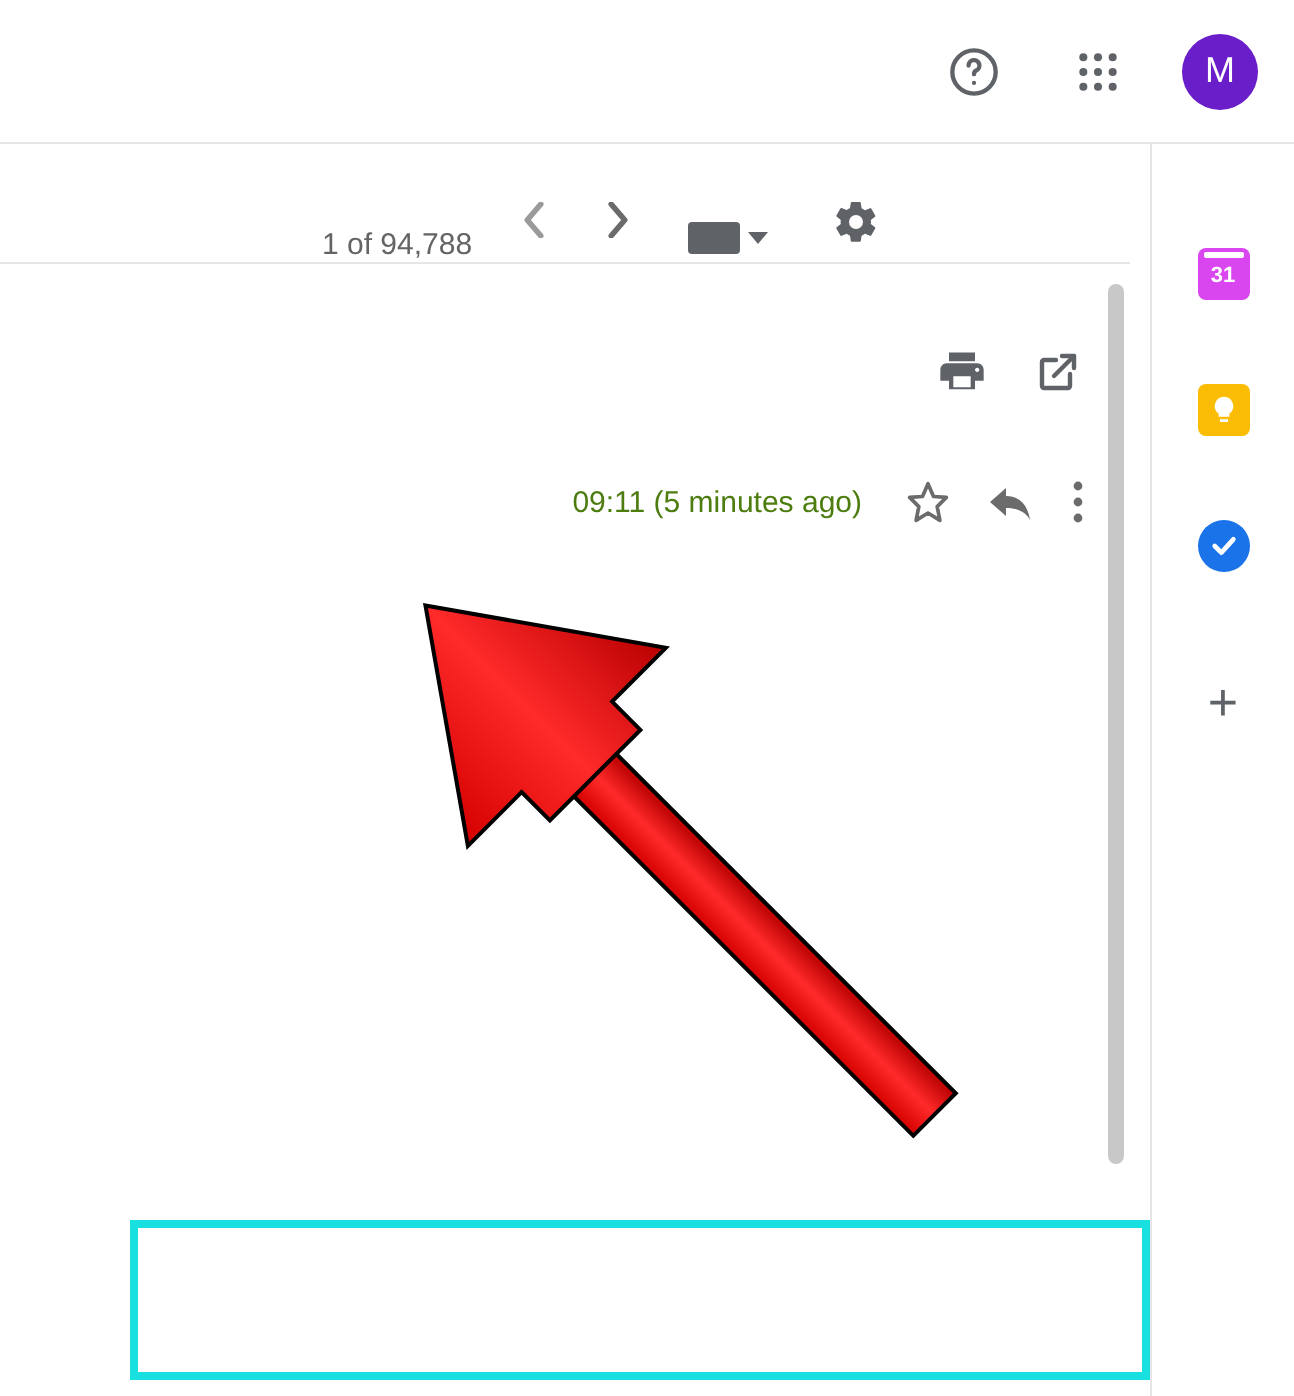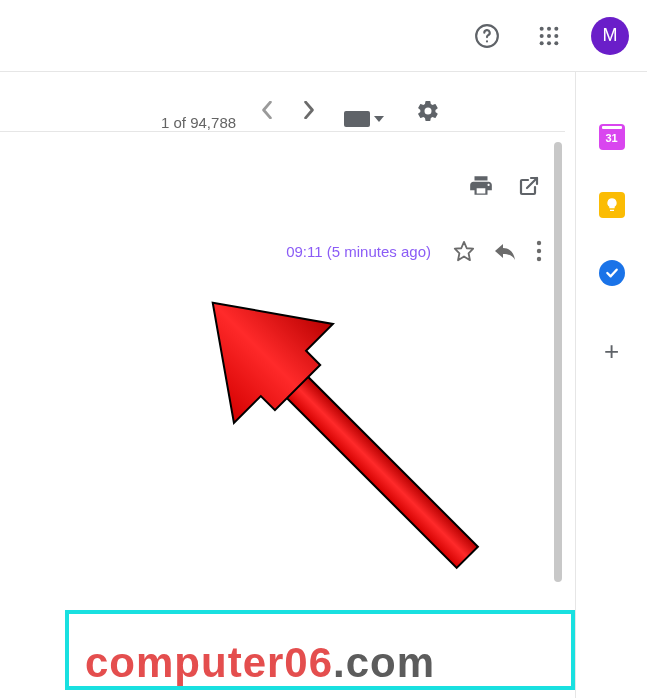--- a/index.html
+++ b/index.html
@@ -23,21 +23,21 @@
     
     .content { position: absolute; top: 132px; left: 0; width: 565px; height: 480px; }
     .content-scrollbar { position: absolute; right: 3px; top: 10px; width: 8px; height: 440px; background: #c8c8c8; border-radius: 4px; }
 
     
     .action-row { position: absolute; top: 40px; right: 22px; display: flex; gap: 20px; }
     .action-row .ic { width: 28px; height: 28px; color: #5f6368; display: flex; align-items: center; justify-content: center; cursor: pointer; }
 
     
     .meta-row { position: absolute; top: 108px; right: 22px; display: flex; align-items: center; gap: 18px; }
-    .timestamp { color: #8b5cf6; font-size: 15px; margin-right: 4px; }
+    .timestamp { color: #4d7c0f; font-size: 15px; margin-right: 4px; }
     .meta-row .mic { color: #6b6b6b; display: flex; align-items: center; justify-content: center; cursor: pointer; }
 
     
     .sidepanel { position: absolute; top: 72px; right: 0; bottom: 0; width: 72px; border-left: 1px solid #e6e6e6; display: flex; flex-direction: column; align-items: center; padding-top: 52px; gap: 42px; }
     .side-app { width: 26px; height: 26px; border-radius: 4px; position: relative; cursor: pointer; }
     .cal-tile { background: #d946ef; }
     .cal-tile .day { position: absolute; top: 8px; left: 0; right: 0; text-align: center; color: #fff; font-size: 11px; font-weight: 700; }
     .cal-tile .top { position: absolute; top: 2px; left: 3px; right: 3px; height: 3px; background: #fff; border-radius: 1px; }
     .keep-tile { background: #fbbc04; display: flex; align-items: center; justify-content: center; color: #fff; font-size: 20px; line-height: 1; }
     .tasks-tile { width: 26px; height: 26px; border-radius: 50%; background: #1a73e8; display: flex; align-items: center; justify-content: center; }
@@ -180,17 +180,14 @@
       </linearGradient>
     </defs>
     <g transform="rotate(-45 180 180)">
 
       <polygon points="165,360 195,360 195,90 165,90" fill="url(#rg)" stroke="#000" stroke-width="2"></polygon>
 
       <polygon points="110,100 180,0 250,100 212,100 212,120 148,120 148,100" fill="url(#rg)" stroke="#000" stroke-width="2"></polygon>
     </g>
   </svg>
 
-  <div class="watermark">
-    <span class="c1">computer06</span><span class="c2">.com</span>
-  </div>
 
 </div>
 
 </body></html>

